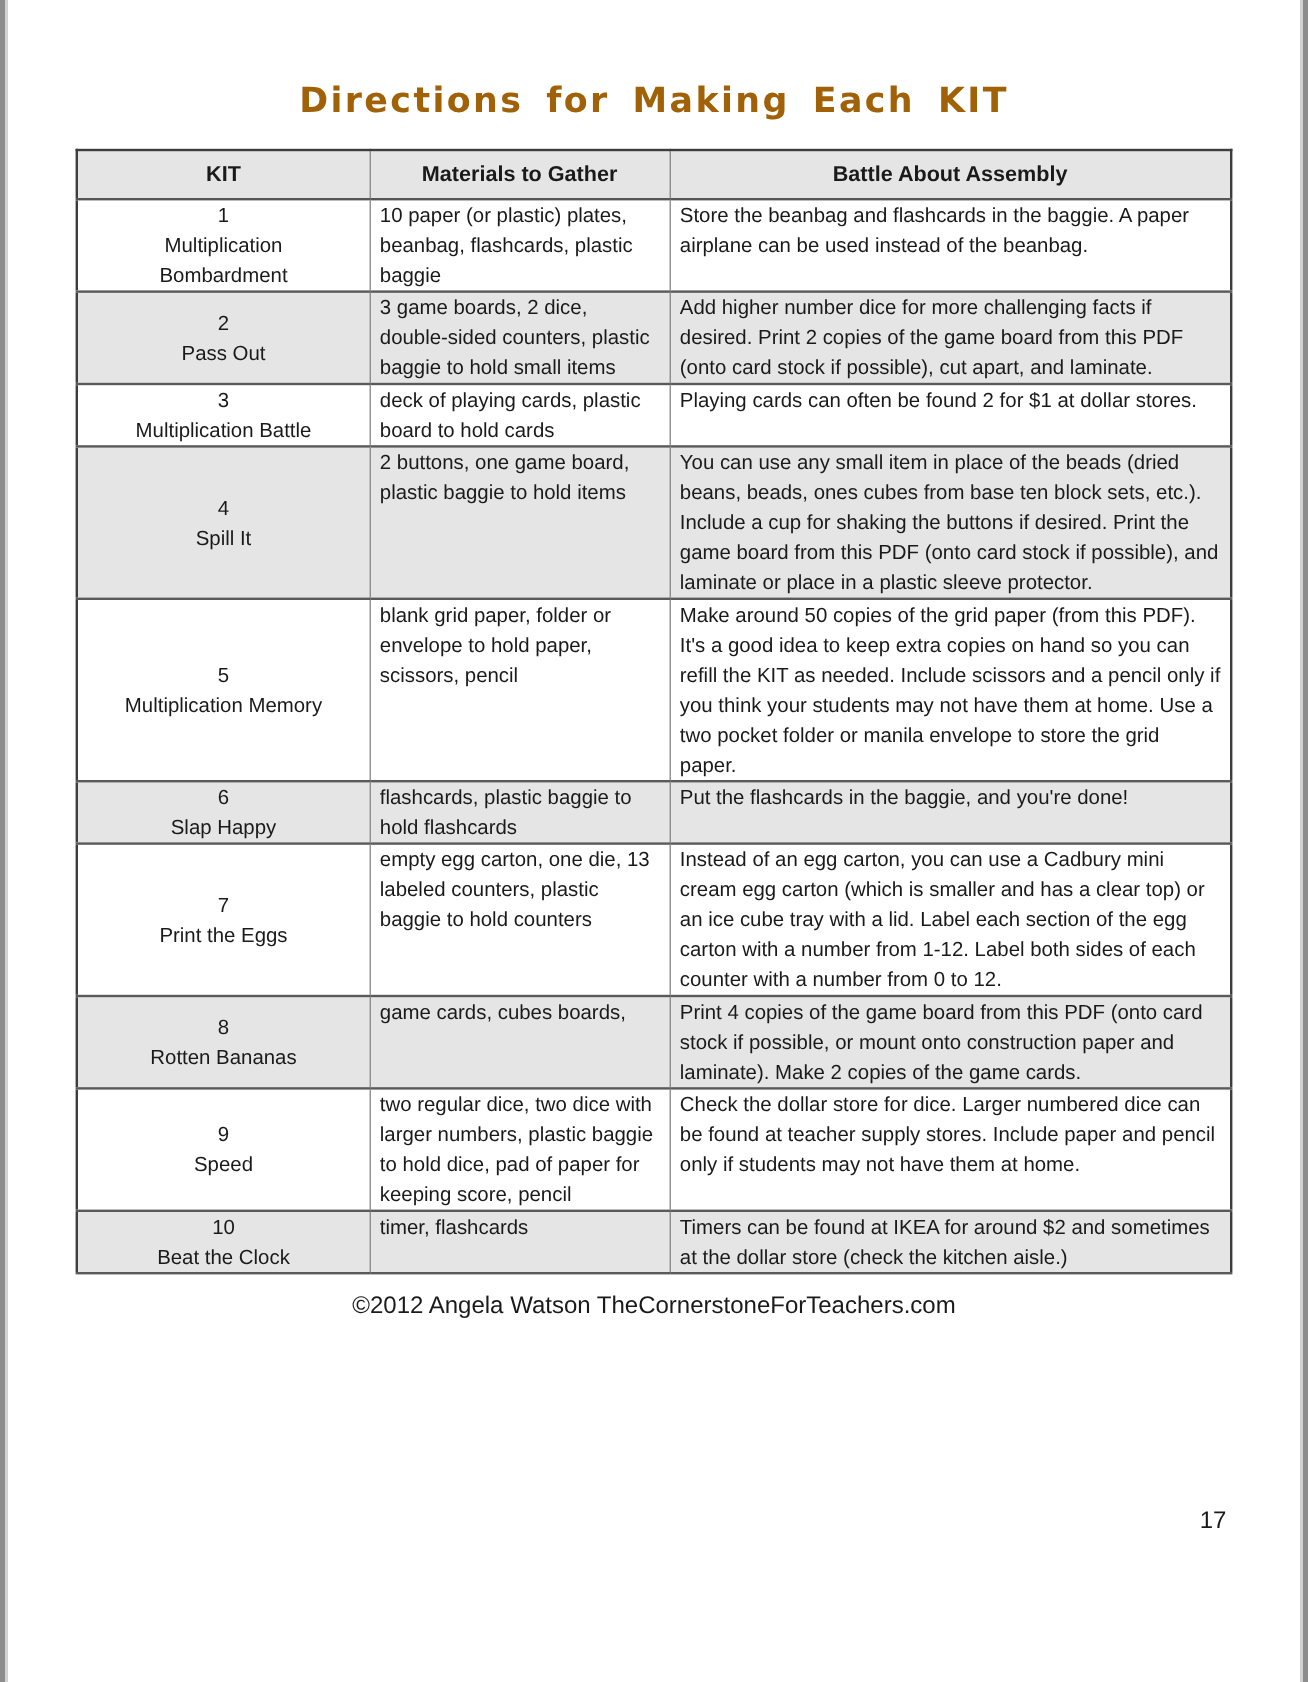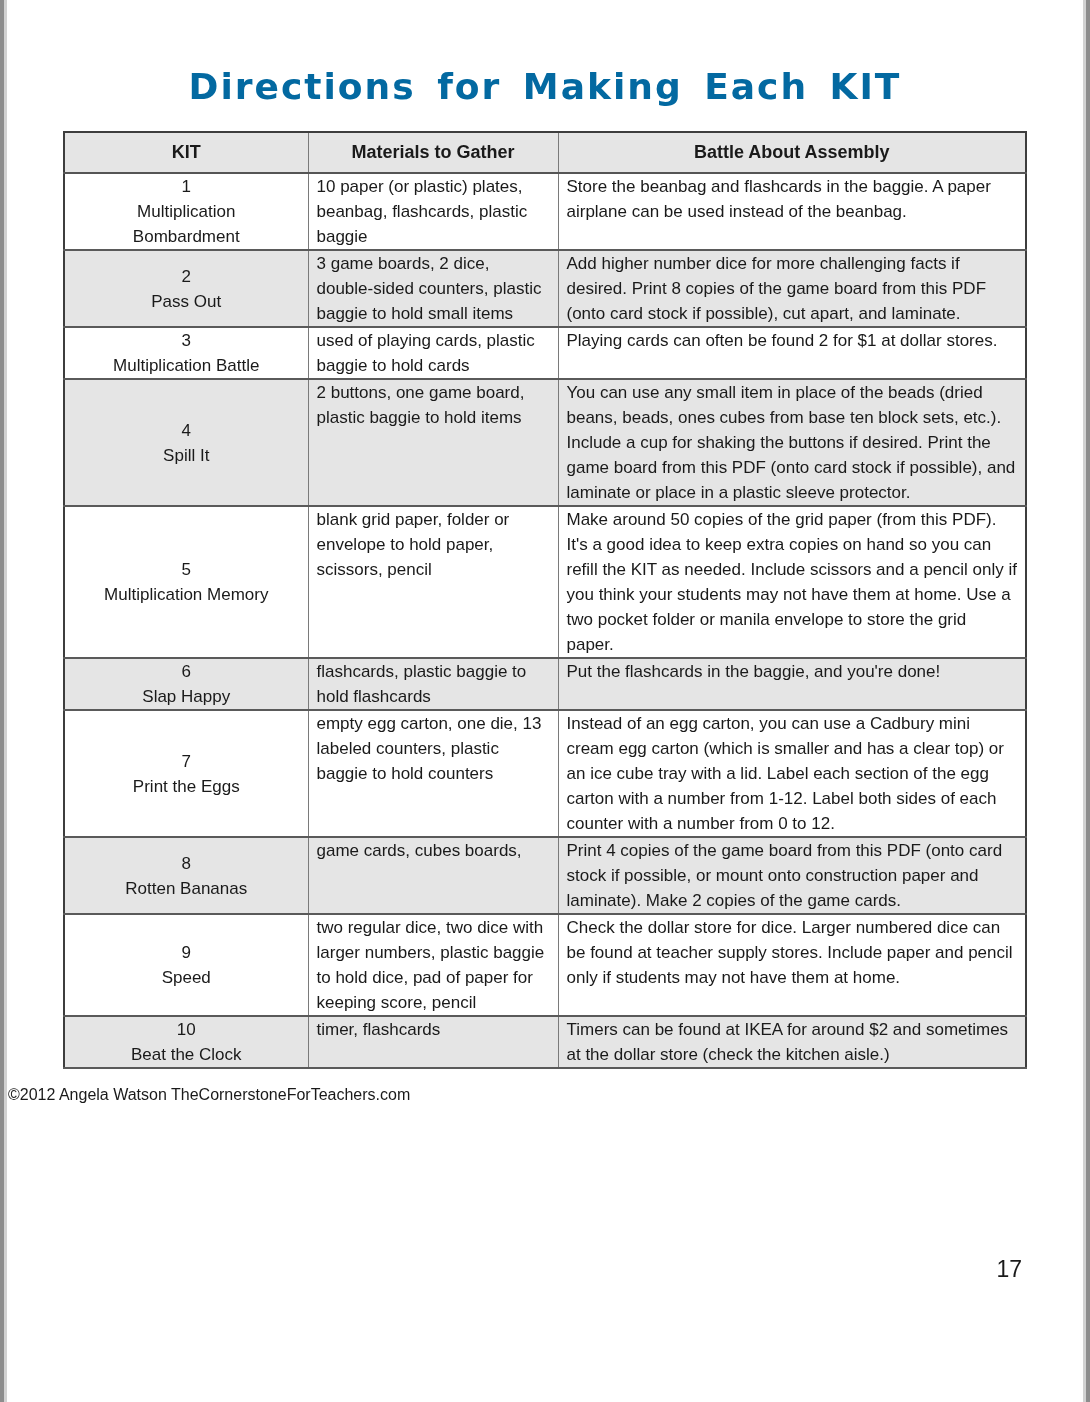--- a/index.html
+++ b/index.html
@@ -24,24 +24,24 @@
   .page {
     position: absolute; left: 8px; top: 0; width: 1074px; height: 1402px;
     background: #ffffff;
   }
   .title {
     margin: 0;
     padding-top: 66px;
     text-align: center;
     font-family: "DejaVu Sans", sans-serif;
     font-weight: bold;
-    font-size: 36px;
+    font-size: 29px;
     letter-spacing: 2px;
     word-spacing: 7px;
-    color: #0369a1;
+    color: #a16207;
   }
   table.kit-table {
     width: 962px;
     margin: 24px auto 0 auto;
     border-collapse: collapse;
     table-layout: fixed;
     border: 2px solid #3d3d3d;
     font-size: 17px;
     line-height: 25px;
   }
@@ -69,28 +69,29 @@
     vertical-align: top;
   }
   .kit-table tbody tr:nth-child(even) { background: #e5e5e5; }
   td.kit-cell {
     vertical-align: middle;
     text-align: center;
     padding: 0 18px;
   }
   .footer {
     margin-top: 13px;
-    font-size: 16px;
+    text-align: center;
+    font-size: 20px;
     line-height: 26px;
   }
   .page-number {
     position: absolute;
     top: 1256px;
     right: 60px;
-    font-size: 23px;
+    font-size: 20px;
   }
 </style>
 </head>
 <body>
 
 <div class="edge-left"></div>
 <div class="edge-right"></div>
 
 <div class="page">
 
@@ -118,29 +119,29 @@
     <td>10 paper (or plastic) plates, beanbag, flashcards, plastic baggie</td>
     <td>Store the beanbag and flashcards in the baggie. A paper airplane can be used instead of the beanbag.</td>
   </tr>
 
   <tr>
     <td class="kit-cell">
       <div>2</div>
       <div>Pass Out</div>
     </td>
     <td>3 game boards, 2 dice, double-sided counters, plastic baggie to hold small items</td>
-    <td>Add higher number dice for more challenging facts if desired. Print 8 copies of the game board from this PDF (onto card stock if possible), cut apart, and laminate.</td>
+    <td>Add higher number dice for more challenging facts if desired. Print 2 copies of the game board from this PDF (onto card stock if possible), cut apart, and laminate.</td>
   </tr>
 
   <tr>
     <td class="kit-cell">
       <div>3</div>
       <div>Multiplication Battle</div>
     </td>
-    <td>used of playing cards, plastic baggie to hold cards</td>
+    <td>deck of playing cards, plastic board to hold cards</td>
     <td>Playing cards can often be found 2 for $1 at dollar stores.</td>
   </tr>
 
   <tr>
     <td class="kit-cell">
       <div>4</div>
       <div>Spill It</div>
     </td>
     <td>2 buttons, one game board, plastic baggie to hold items</td>
     <td>You can use any small item in place of the beads (dried beans, beads, ones cubes from base ten block sets, etc.). Include a cup for shaking the buttons if desired. Print the game board from this PDF (onto card stock if possible), and laminate or place in a plastic sleeve protector.</td>

